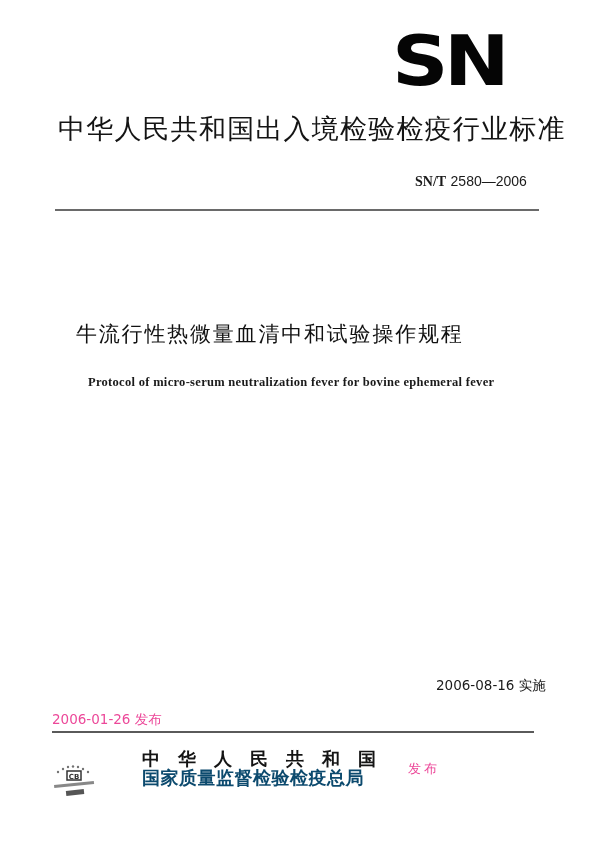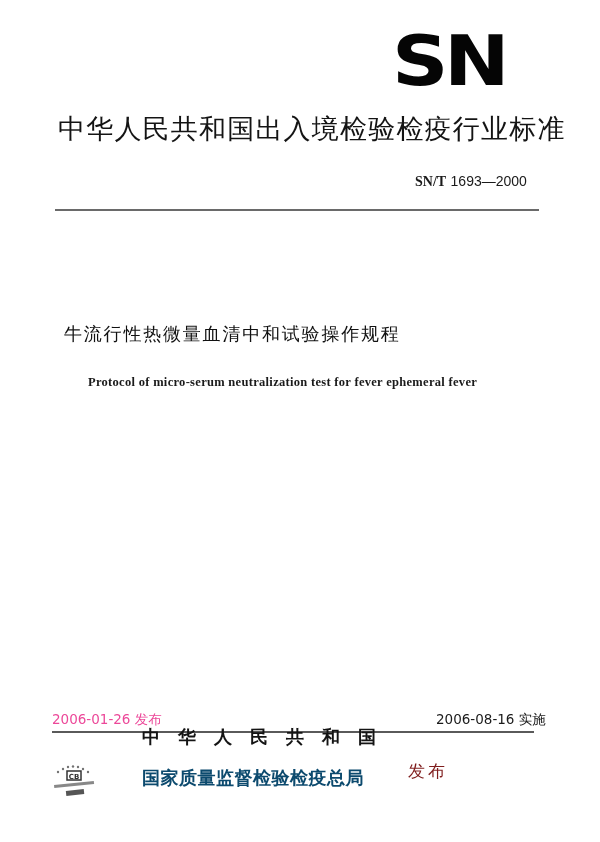--- a/index.html
+++ b/index.html
@@ -4,46 +4,46 @@
 <style>
   html, body { margin: 0; padding: 0; background: #ffffff; }
   body { width: 600px; height: 842px; position: relative; overflow: hidden; color: #111; font-family: "DejaVu Sans", sans-serif; }
   .abs { position: absolute; }
   .logo { left: 392px; top: 26px; font-family: "DejaVu Sans", sans-serif; font-weight: 900; font-size: 70px; letter-spacing: -4px; line-height: 1; color: #050505; transform: scaleX(1.12); transform-origin: left top; }
   .industry { left: 58px; top: 114px; font-size: 27px; letter-spacing: 1.2px; line-height: 30px; color: #141414; white-space: nowrap; }
   .stdno { left: 415px; top: 172px; font-size: 14px; line-height: 18px; white-space: nowrap; color: #1a1a1a; }
   .stdno .pre { font-family: "Liberation Serif", serif; font-weight: bold; }
   .stdno .num { font-family: "Liberation Sans", sans-serif; }
   .rule-top { left: 55px; top: 209px; width: 484px; height: 2px; background: #6a6a6a; }
-  .title-cn { left: 64px; top: 318px; font-size: 18px; letter-spacing: 1.8px; line-height: 32px; white-space: nowrap; color: #111; }
+  .title-cn { left: 76px; top: 318px; font-size: 21px; letter-spacing: 1.8px; line-height: 32px; white-space: nowrap; color: #111; }
   .title-en { left: 88px; top: 375px; font-family: "Liberation Serif", serif; font-weight: bold; font-size: 12.5px; letter-spacing: 0.3px; white-space: nowrap; color: #1a1a1a; }
   .date-issue { left: 52px; top: 711px; font-size: 13.5px; white-space: nowrap; color: #ec4899; }
-  .date-impl { left: 436px; top: 711px; font-size: 13.5px; white-space: nowrap; color: #1a1a1a; }
+  .date-impl { left: 436px; top: 677px; font-size: 13.5px; white-space: nowrap; color: #1a1a1a; }
   .rule-bottom { left: 52px; top: 731px; width: 482px; height: 1.5px; background: #5a5a5a; }
   .stamp { left: 48px; top: 762px; width: 56px; height: 40px; }
-  .pub-line1 { left: 142px; top: 727px; font-family: "DejaVu Serif", serif; font-weight: bold; font-size: 18px; letter-spacing: 18px; line-height: 20px; white-space: nowrap; color: #141414; }
+  .pub-line1 { left: 142px; top: 749px; font-family: "DejaVu Serif", serif; font-weight: bold; font-size: 18px; letter-spacing: 18px; line-height: 20px; white-space: nowrap; color: #141414; }
   .pub-line2 { left: 142px; top: 768px; font-family: "DejaVu Serif", serif; font-weight: bold; font-size: 18px; letter-spacing: 0.5px; line-height: 20px; white-space: nowrap; color: #0c4a6e; }
-  .pub-suffix { left: 408px; top: 760px; font-size: 17px; letter-spacing: 3px; white-space: nowrap; color: #7f1d1d; }
+  .pub-suffix { left: 408px; top: 760px; font-size: 13px; letter-spacing: 3px; white-space: nowrap; color: #ec4899; }
 </style>
 </head>
 <body>
 
 <div class="abs logo">SN</div>
 
 <div class="abs industry">中华人民共和国出入境检验检疫行业标准</div>
 
 <div class="abs stdno">
   <span class="pre">SN/T</span>
-  <span class="num">1693—2000</span>
+  <span class="num">2580—2006</span>
 </div>
 
 <div class="abs rule-top"></div>
 
 <div class="abs title-cn">牛流行性热微量血清中和试验操作规程</div>
-<div class="abs title-en">Protocol of micro-serum neutralization test for fever ephemeral fever</div>
+<div class="abs title-en">Protocol of micro-serum neutralization fever for bovine ephemeral fever</div>
 
 <div class="abs date-issue">2006-01-26 发布</div>
 <div class="abs date-impl">2006-08-16 实施</div>
 
 <div class="abs rule-bottom"></div>
 
 <div class="abs stamp">
   <svg width="56" height="40" viewBox="0 0 56 40">
     <g fill="#444" opacity="0.75">
       <circle cx="10" cy="10" r="1.2"></circle>

